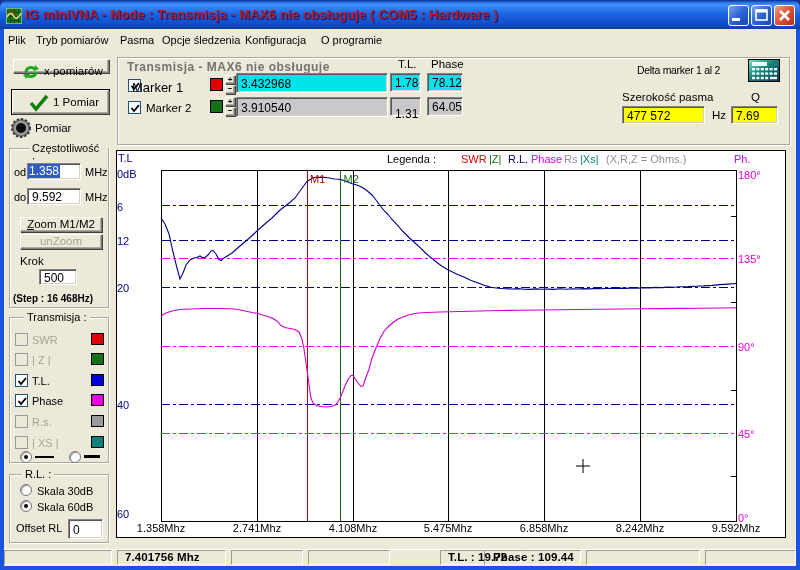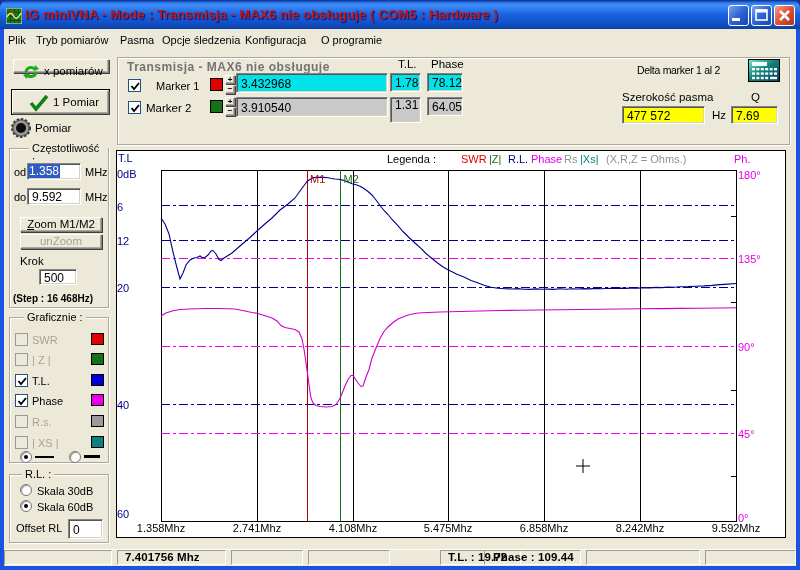--- a/index.html
+++ b/index.html
@@ -114,21 +114,21 @@
 <div class="abs" style="left:14px;top:191px;">do</div>
 <div class="abs sunken field" style="left:27px;top:188px;width:54px;height:17px;background:#fff;padding-top:1px;">9.592</div>
 <div class="abs" style="left:85px;top:191px;">MHz</div>
 <div class="abs btn" style="left:20px;top:217px;width:82px;height:15px;font-size:11.5px;"><u>Z</u>oom M1/M2</div>
 <div class="abs btn dis" style="left:20px;top:234px;width:82px;height:15px;font-size:11.5px;">unZoom</div>
 <div class="abs" style="left:20px;top:255px;font-size:11.5px;">Krok</div>
 <div class="abs sunken field" style="left:39px;top:269px;width:38px;height:16px;background:#fff;padding-top:1px;">500</div>
 <div class="abs" style="left:13px;top:293px;font-weight:bold;font-size:10px;">(Step : 16 468Hz)</div>
 
 <div class="abs groupbox" style="left:9px;top:317px;width:100px;height:146px;">
- <span class="grouplabel" style="left:14px;">Graficznie :</span>
+ <span class="grouplabel" style="left:14px;">Transmisja :</span>
 </div>
 
 <div class="abs chk" style="left:15px;top:333px;background:#ECE9D8;border-color:#999;"></div>
 <div class="abs dis" style="left:32px;top:334px;">SWR</div>
 <div class="abs colorsq" style="left:91px;top:333px;background:#E00000;"></div>
 <div class="abs chk" style="left:15px;top:353px;background:#ECE9D8;border-color:#999;"></div>
 <div class="abs dis" style="left:32px;top:354px;">| Z |</div>
 <div class="abs colorsq" style="left:91px;top:353px;background:#167016;"></div>
 <div class="abs chk" style="left:15px;top:374px;">
     <svg width="13" height="13">
@@ -165,21 +165,21 @@
 <div class="abs" style="left:16px;top:522px;">Offset RL</div>
 <div class="abs sunken field" style="left:68px;top:519px;width:35px;height:20px;background:#fff;padding-top:3px;">0</div>
 
 <div class="abs groupbox" style="left:117px;top:57px;width:673px;height:88px;"></div>
 <div class="abs" style="left:127px;top:60px;color:#737373;font-weight:bold;font-size:12px;letter-spacing:0.5px;">Transmisja  - MAX6 nie obsługuje</div>
 <div class="abs chk" style="left:128px;top:79px;">
     <svg width="13" height="13">
       <path d="M2.5 6 L5 9 L10 3" stroke="#000" stroke-width="1.8" fill="none"></path>
     </svg>
   </div>
-<div class="abs" style="left:156px;top:80px;font-size:11px;text-align:center;">Marker 1</div>
+<div class="abs" style="left:132px;top:80px;font-size:13px;text-align:center;">Marker 1</div>
 <div class="abs colorsq" style="left:210px;top:78px;width:13px;height:13px;background:#E00000;"></div>
 <div class="abs chk" style="left:128px;top:101px;">
     <svg width="13" height="13">
       <path d="M2.5 6 L5 9 L10 3" stroke="#000" stroke-width="1.8" fill="none"></path>
     </svg>
   </div>
 <div class="abs" style="left:146px;top:102px;font-size:11.5px;">Marker 2</div>
 <div class="abs colorsq" style="left:210px;top:100px;width:13px;height:13px;background:#167016;"></div>
 
 <div class="abs" style="left:225px;top:75px;width:10px;height:19px;">
@@ -189,21 +189,21 @@
 <div class="abs" style="left:225px;top:97px;width:10px;height:19px;">
  <div class="btn" style="width:10px;height:9px;font-size:8px;line-height:7px;font-weight:bold;color:#000;">+</div>
  <div class="btn" style="width:10px;height:9px;font-size:8px;line-height:6px;font-weight:bold;color:#000;margin-top:1px;">−</div>
 </div>
 <div class="abs sunken field cyan" style="left:236px;top:73px;width:152px;height:20px;padding-top:3px;">3.432968</div>
 <div class="abs sunken field grayf" style="left:236px;top:97px;width:152px;height:20px;padding-top:3px;">3.910540</div>
 <div class="abs" style="left:398px;top:58px;font-size:11.5px;">T.L.</div>
 <div class="abs" style="left:431px;top:58px;font-size:11.5px;">Phase</div>
 <div class="abs sunken field cyan" style="left:390px;top:73px;width:31px;height:19px;padding-top:2px;">1.78</div>
 <div class="abs sunken field cyan" style="left:427px;top:73px;width:36px;height:19px;padding-top:2px;">78.12</div>
-<div class="abs sunken field grayf" style="left:390px;top:97px;width:31px;height:26px;padding-top:0;">1.31</div>
+<div class="abs sunken field grayf" style="left:390px;top:97px;width:31px;height:19px;padding-top:9px;">1.31</div>
 <div class="abs sunken field grayf" style="left:427px;top:97px;width:36px;height:19px;padding-top:2px;">64.05</div>
 <div class="abs" style="left:637px;top:64px;font-size:10.5px;letter-spacing:-0.3px;">Delta marker 1 al 2</div>
 <div class="abs" style="left:748px;top:59px;width:32px;height:23px;">
 <svg width="32" height="23">
  <defs>
         <linearGradient id="calcg" x1="0" y1="0" x2="1" y2="1">
   <stop offset="0" stop-color="#7FE8CC"></stop>
           <stop offset="0.45" stop-color="#15847C"></stop>
           <stop offset="1" stop-color="#0C3A60"></stop>
  </linearGradient>

